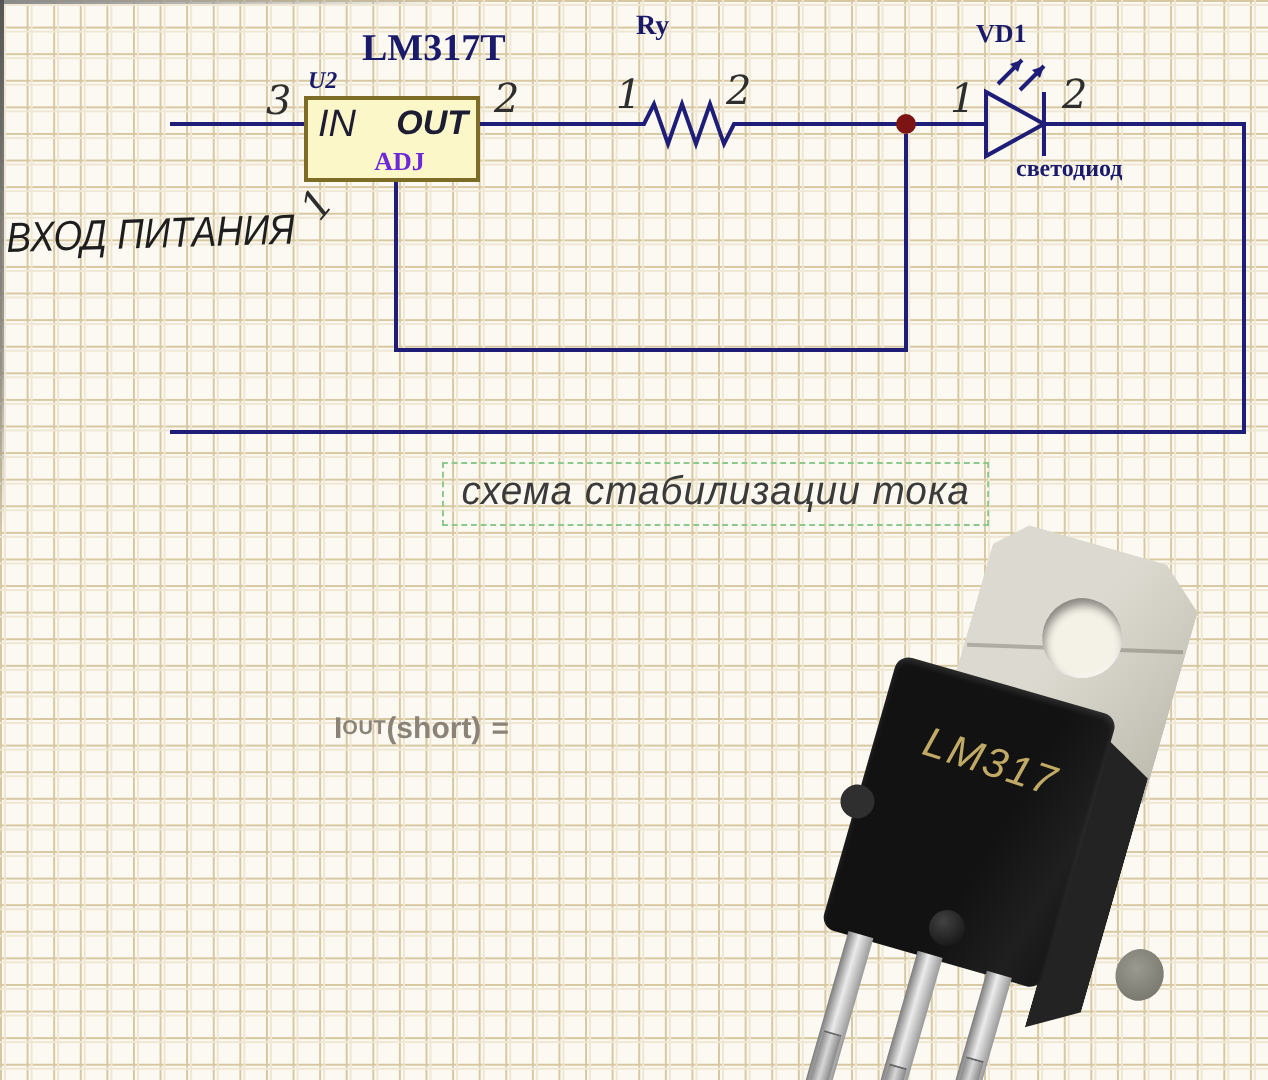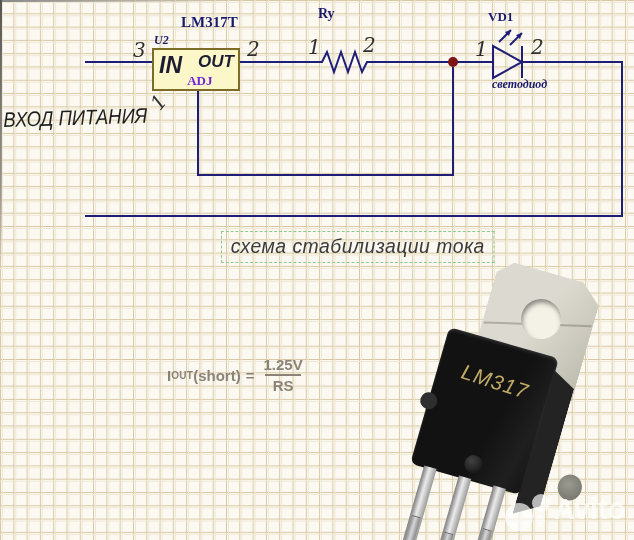--- a/index.html
+++ b/index.html
@@ -22,21 +22,21 @@
 
   
   .wires{position:absolute;left:0;top:0;}
   .lbl{position:absolute;white-space:nowrap;}
   .ref{font-family:"Liberation Serif",serif;color:#1a1a6b;font-weight:bold;}
   .pin{font-family:"DejaVu Serif",serif;font-style:italic;color:#2e2e2e;
        font-size:20px;line-height:1;}
   .reg-box{position:absolute;left:152px;top:48px;width:84px;height:39px;
     background:#fcf7c8;border:2px solid #7c6c26;}
   .reg-in{position:absolute;left:5px;top:2px;font-family:"Liberation Sans",sans-serif;
-    font-style:italic;font-weight:bold;font-size:23px;color:#1c1c33;}
+    font-style:italic;font-weight:normal;font-size:19px;color:#1c1c33;}
   .reg-out{position:absolute;right:4px;top:2px;font-family:"Liberation Sans",sans-serif;
     font-style:italic;font-weight:bold;font-size:17px;color:#1c1c33;}
   .reg-adj{position:absolute;left:50%;transform:translateX(-35%);bottom:0px;
     font-family:"Liberation Serif",serif;font-weight:bold;font-size:13px;color:#6d28d9;}
   .vhod{left:3px;top:108px;font-style:italic;font-size:21px;color:#1e1e1e;
     transform:scaleX(.88) rotate(-1.5deg);transform-origin:left top;letter-spacing:0px;}
 
   .caption{position:absolute;left:221px;top:231px;padding:3px 9px 4px 9px;
     border:1px dashed #8cc98c;font-style:italic;font-size:20px;color:#3a3a3a;
     letter-spacing:.5px;transform:scaleX(.97);transform-origin:left top;}
@@ -118,48 +118,44 @@
     </g>
     <circle cx="453" cy="62" r="5" fill="#7c1414" stroke="none"></circle>
   </svg>
 
   <div class="reg-box">
     <span class="reg-in">IN</span>
     <span class="reg-out">OUT</span>
     <span class="reg-adj">ADJ</span>
   </div>
 
-  <div class="lbl ref" style="left:181px;top:14px;font-size:15px;">LM317T</div>
+  <div class="lbl ref" style="left:181px;top:14px;font-size:19px;">LM317T</div>
   <div class="lbl ref" style="left:154px;top:33px;font-size:12px;font-style:italic;">U2</div>
   <div class="lbl pin" style="left:133px;top:40px;">3</div>
   <div class="lbl pin" style="left:247px;top:39px;">2</div>
   <div class="lbl pin" style="left:152px;top:92px;transform:rotate(-50deg);">1</div>
 
   <div class="lbl ref" style="left:318px;top:6px;font-size:14px;">Ry</div>
   <div class="lbl pin" style="left:308px;top:37px;">1</div>
   <div class="lbl pin" style="left:363px;top:35px;">2</div>
 
   <div class="lbl ref" style="left:488px;top:9px;font-size:13px;">VD1</div>
   <div class="lbl pin" style="left:475px;top:39px;">1</div>
   <div class="lbl pin" style="left:531px;top:37px;">2</div>
-  <div class="lbl ref" style="left:492px;top:77px;font-size:12px;font-style:italic;">светодиод</div>
+  <div class="lbl ref" style="left:508px;top:77px;font-size:12px;">светодиод</div>
 
   <div class="lbl vhod">ВХОД ПИТАНИЯ</div>
 
   <div class="caption">схема стабилизации тока</div>
 
   <div class="formula">
     <span>I</span>
       <span class="subsc">OUT</span>
       <span>(short)</span>
     <span class="eqs">=</span>
-    <span class="frac">
-      <span class="num">1.25V</span>
-      <span class="den">RS</span>
-    </span>
   </div>
 
   <div class="part">
     <div class="tab">
       <div class="tab-seam"></div>
       <div class="hole"></div>
     </div>
     <div class="side"></div>
     <div class="body">
       <div class="notch-left"></div>
@@ -171,20 +167,14 @@
         <div class="tip"></div>
       </div>
     <div class="leg leg2">
         <div class="tip"></div>
       </div>
     <div class="leg leg3">
         <div class="tip"></div>
       </div>
   </div>
 
-  <div class="watermark">
-    <div class="wm-c1"></div>
-    <div class="wm-c2"></div>
-    <div class="wm-c3"></div>
-    <div class="wm-text">Avito</div>
-  </div>
 
 </div>
 
 </body></html>

